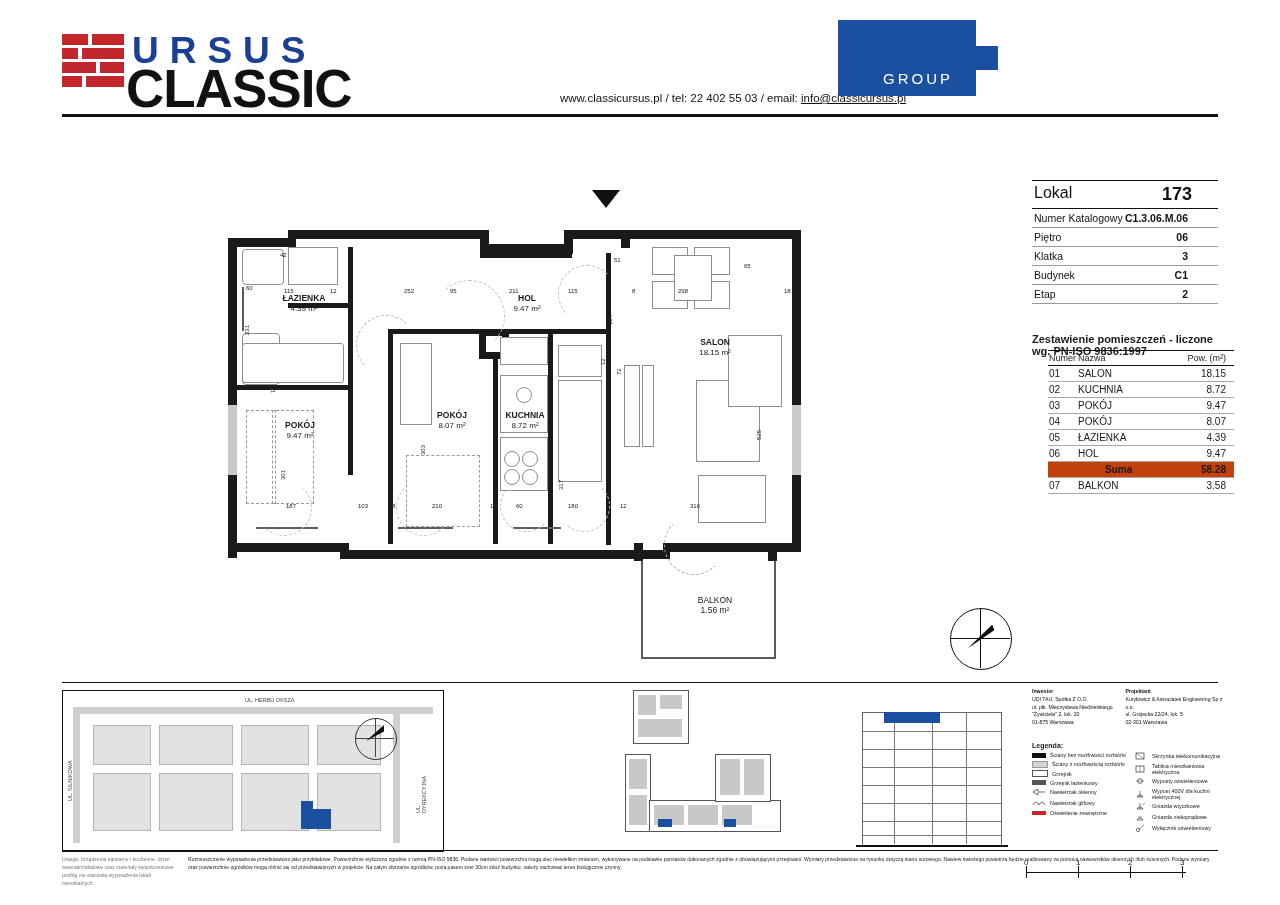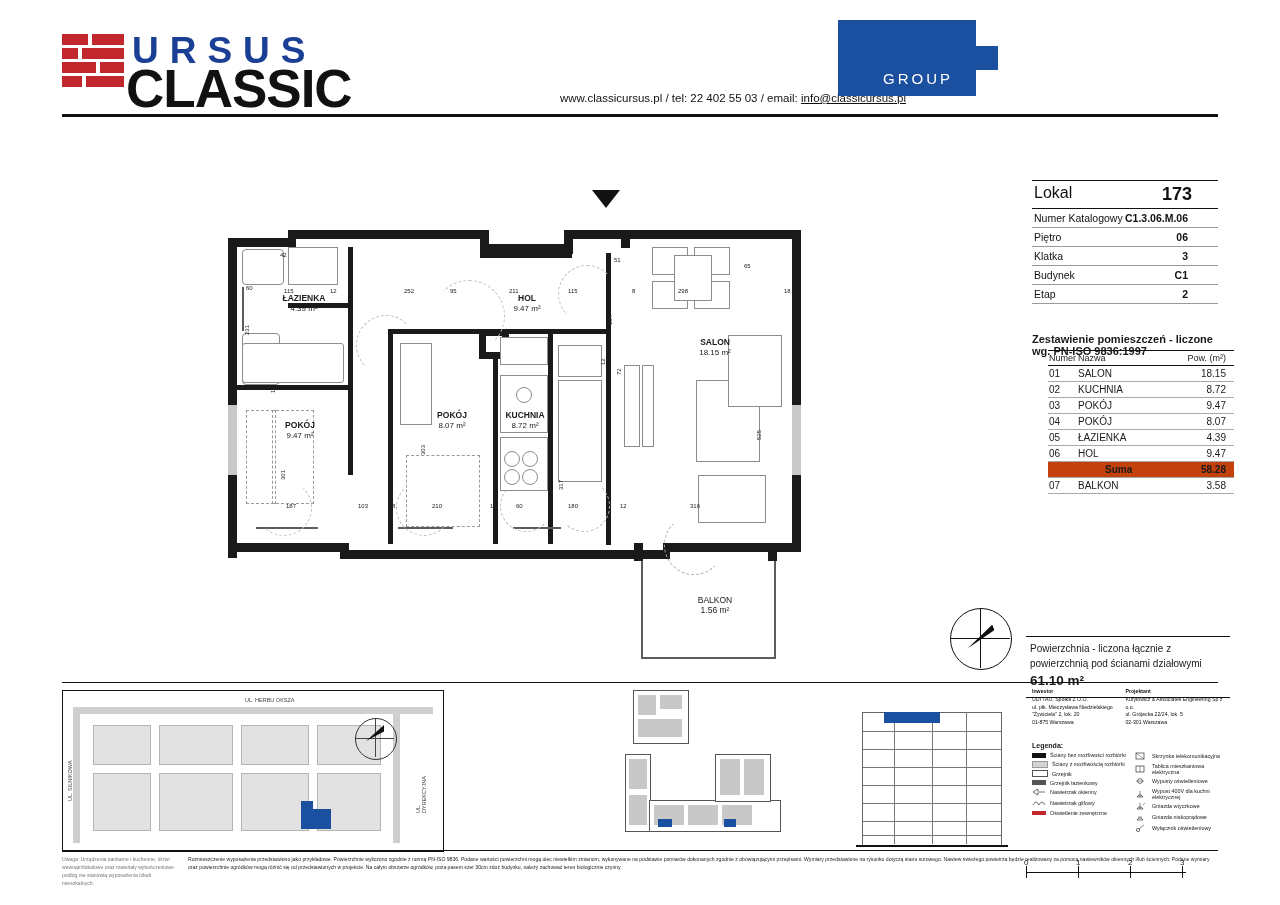--- a/index.html
+++ b/index.html
@@ -220,25 +220,20 @@
         <td class="area">3.58</td>
       </tr>
     </tbody>
   </table>
 
   <div class="compass">
     <div class="circ"></div>
       <div class="ln1"></div>
       <div class="ln2"></div>
       <div class="needle"></div>
-  </div>
-  <div class="total-box">
-    <span>Powierzchnia - liczona łącznie z</span><br>
-    <span>powierzchnią pod ścianami działowymi</span>
-    <b>61.10 m²</b>
   </div>
 
   <div class="arrow-top"></div>
 
   <div class="plan">
 
     <div class="wall" style="left:0;top:13px;width:9px;height:320px;"></div>
     <div class="wall" style="left:0;top:13px;width:68px;height:9px;"></div>
     <div class="wall" style="left:60px;top:5px;width:200px;height:9px;"></div>
     <div class="wall" style="left:252px;top:5px;width:9px;height:22px;"></div>

